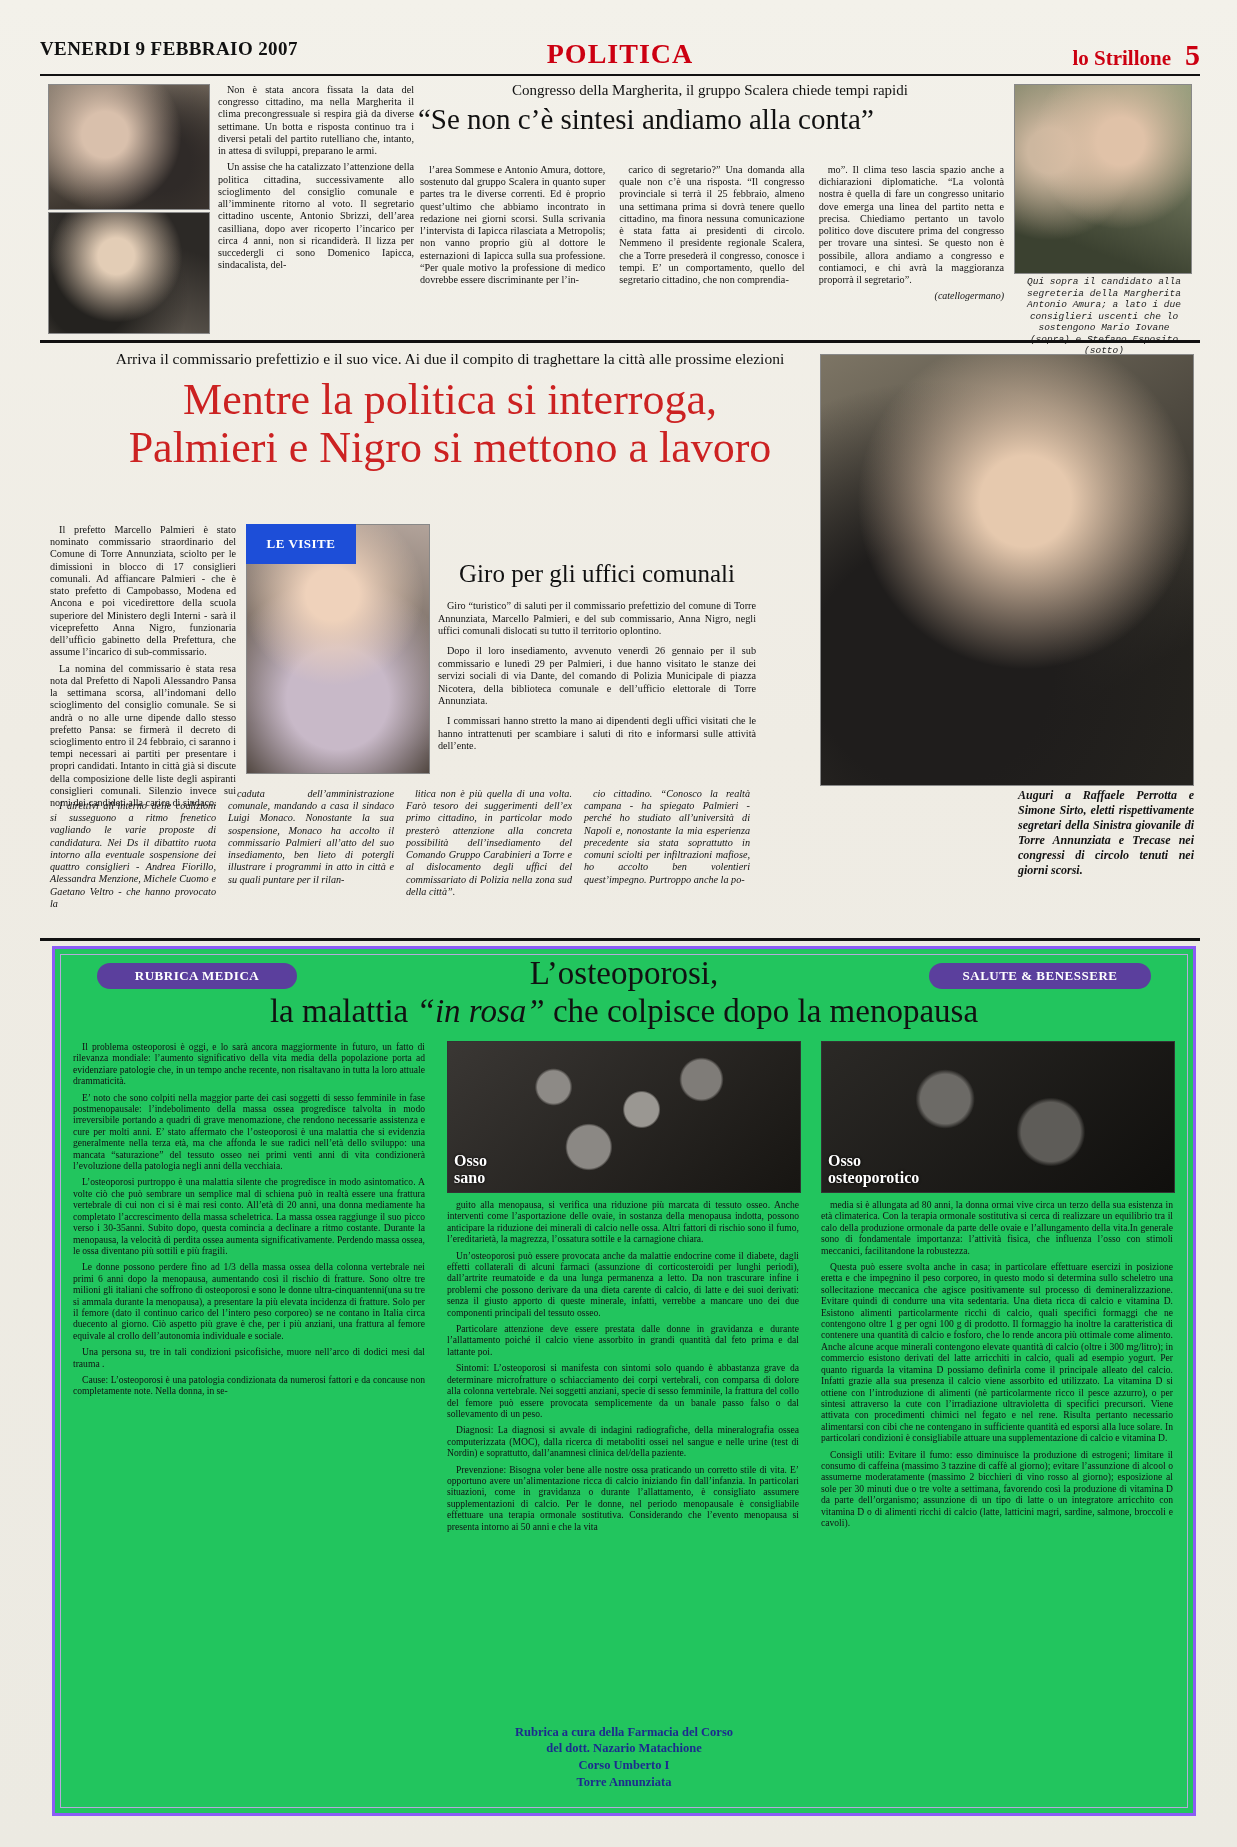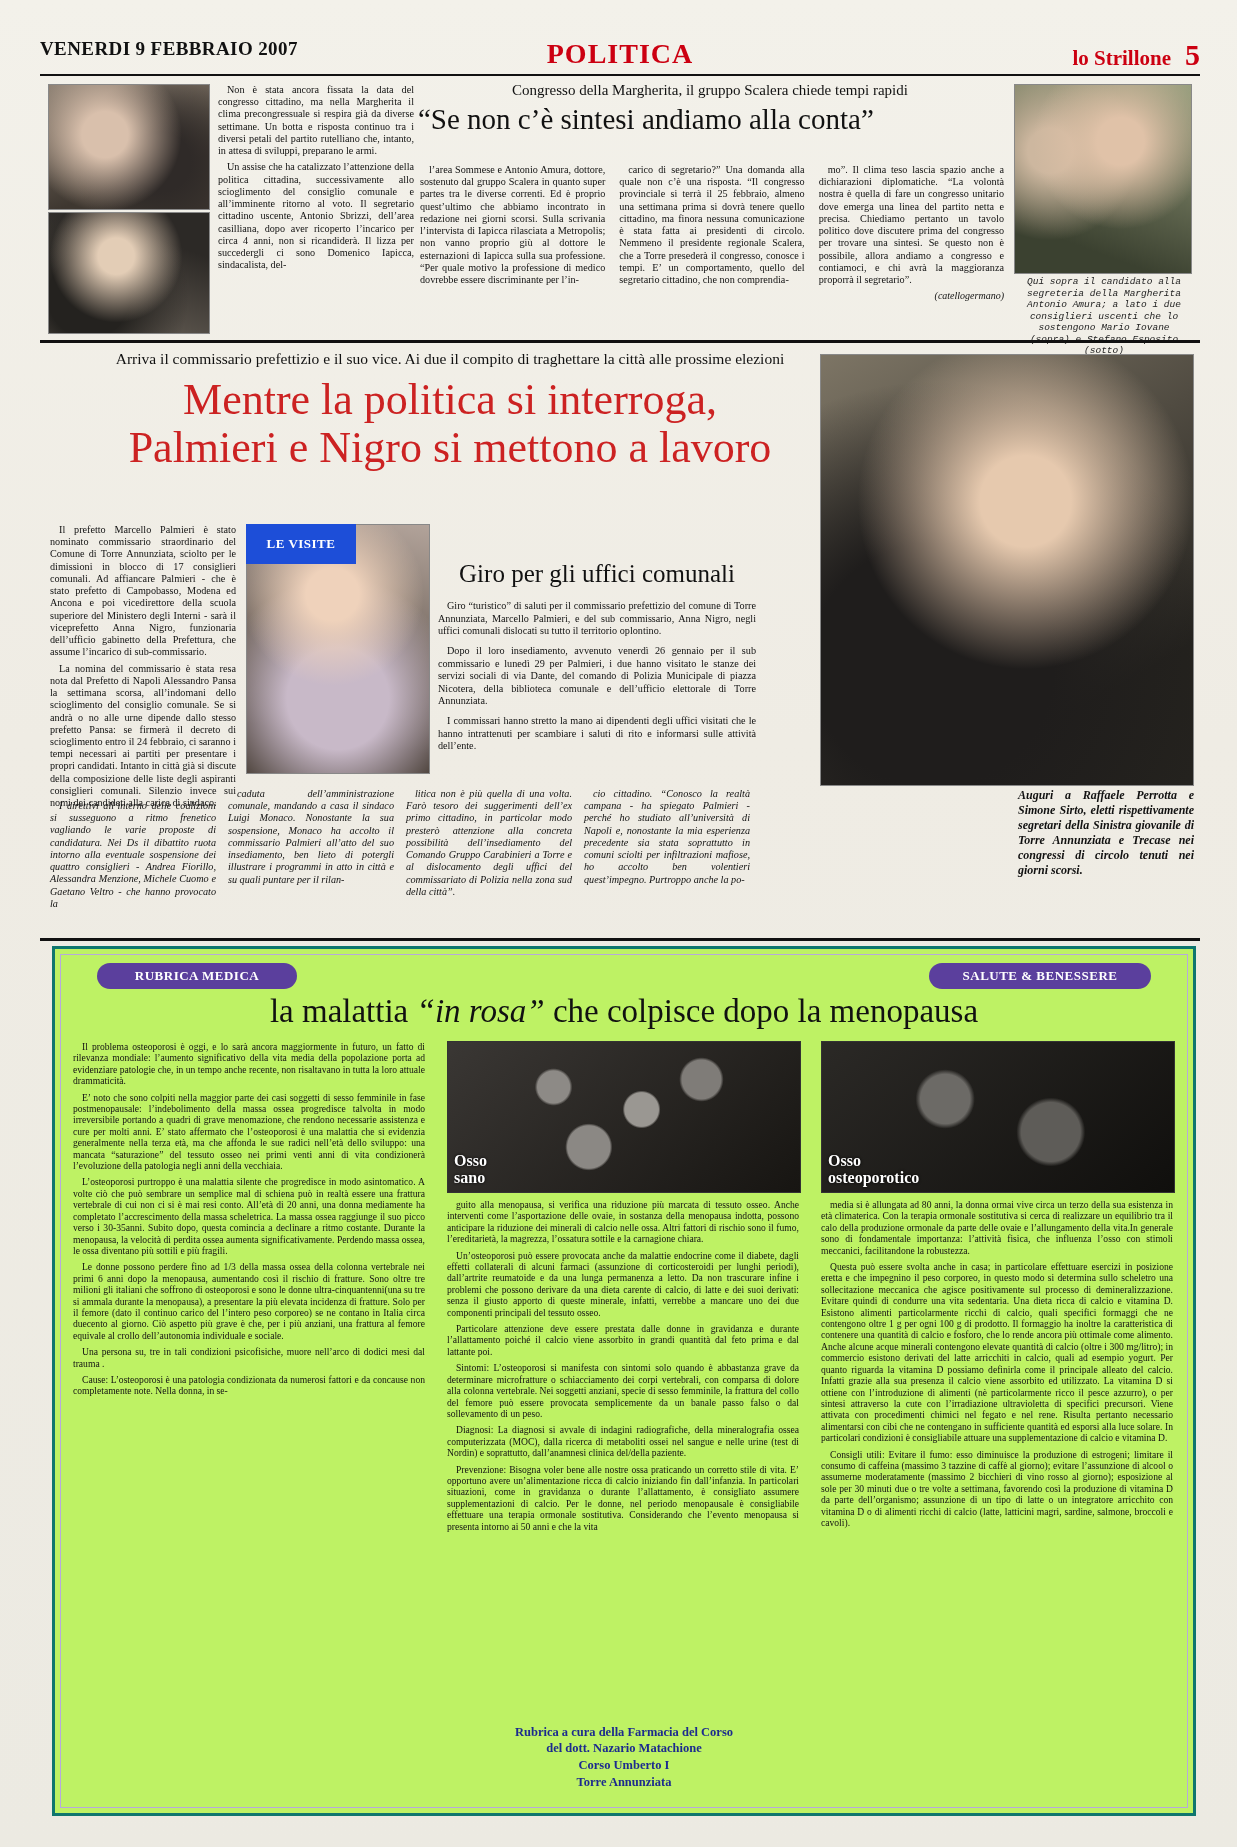--- a/index.html
+++ b/index.html
@@ -129,21 +129,21 @@
   .b2-bottom p{margin:12px 0 4px 0;text-indent:9px;font-style:italic;}
   .b2-aug{
     position:absolute;right:6px;top:442px;width:176px;
     font-size:12px;font-style:italic;font-weight:bold;line-height:1.25;text-align:justify;
   }
   .rule-b2{position:absolute;left:40px;top:938px;width:1160px;height:3px;background:#111;}
 
   
   .block3{
     position:absolute;left:52px;top:946px;width:1138px;height:864px;
-    border:3px solid #0f766e;background:#bef264;
+    border:3px solid #8b5cf6;background:#22c55e;
   }
   .b3-inner{position:absolute;inset:5px;border:1px solid #b7a9dc;}
   .badge-left{
     position:absolute;left:42px;top:14px;width:200px;height:26px;
     background:#5b3f9d;color:#fff;border-radius:13px;
     display:flex;align-items:center;justify-content:center;
     font-size:13px;font-weight:bold;letter-spacing:.5px;
   }
   .badge-right{
     position:absolute;right:42px;top:14px;width:222px;height:26px;
@@ -296,20 +296,21 @@
     </div>
     <div class="b2-aug">Auguri a Raffaele Perrotta e Simone Sirto, eletti rispettivamente segretari della Sinistra giovanile di Torre Annunziata e Trecase nei congressi di circolo tenuti nei giorni scorsi.</div>
   </div>
   <div class="rule-b2"></div>
 
   <div class="block3">
     <div class="b3-inner"></div>
     <div class="badge-left">RUBRICA MEDICA</div>
     <div class="badge-right">SALUTE &amp; BENESSERE</div>
 
+    <div class="b3-title1">L’osteoporosi,</div>
     <div class="b3-title2">
       <span>la malattia </span><span class="ital">“in rosa”</span><span> che colpisce dopo la menopausa</span>
     </div>
 
     <div class="b3-cols">
       <p>Il problema osteoporosi è oggi, e lo sarà ancora maggiormente in futuro, un fatto di rilevanza mondiale: l’aumento significativo della vita media della popolazione porta ad evidenziare patologie che, in un tempo anche recente, non risaltavano in tutta la loro attuale drammaticità.</p>
       <p>E’ noto che sono colpiti nella maggior parte dei casi soggetti di sesso femminile in fase postmenopausale: l’indebolimento della massa ossea progredisce talvolta in modo irreversibile portando a quadri di grave menomazione, che rendono necessarie assistenza e cure per molti anni. E’ stato affermato che l’osteoporosi è una malattia che si evidenzia generalmente nella terza età, ma che affonda le sue radici nell’età dello sviluppo: una mancata “saturazione” del tessuto osseo nei primi venti anni di vita condizionerà l’evoluzione della patologia negli anni della vecchiaia.</p>
       <p>L’osteoporosi purtroppo è una malattia silente che progredisce in modo asintomatico. A volte ciò che può sembrare un semplice mal di schiena può in realtà essere una frattura vertebrale di cui non ci si è mai resi conto. All’età di 20 anni, una donna mediamente ha completato l’accrescimento della massa scheletrica. La massa ossea raggiunge il suo picco verso i 30-35anni. Subito dopo, questa comincia a declinare a ritmo costante. Durante la menopausa, la velocità di perdita ossea aumenta significativamente. Perdendo massa ossea, le ossa diventano più sottili e più fragili.</p>
       <p>Le donne possono perdere fino ad 1/3 della massa ossea della colonna vertebrale nei primi 6 anni dopo la menopausa, aumentando così il rischio di fratture. Sono oltre tre milioni gli italiani che soffrono di osteoporosi e sono le donne ultra-cinquantenni(una su tre si ammala durante la menopausa), a presentare la più elevata incidenza di fratture. Solo per il femore (dato il continuo carico del l’intero peso corporeo) se ne contano in Italia circa duecento al giorno. Ciò aspetto più grave è che, per i più anziani, una frattura al femore equivale al crollo dell’autonomia individuale e sociale.</p>
       <p>Una persona su, tre in tali condizioni psicofisiche, muore nell’arco di dodici mesi dal trauma .</p>

